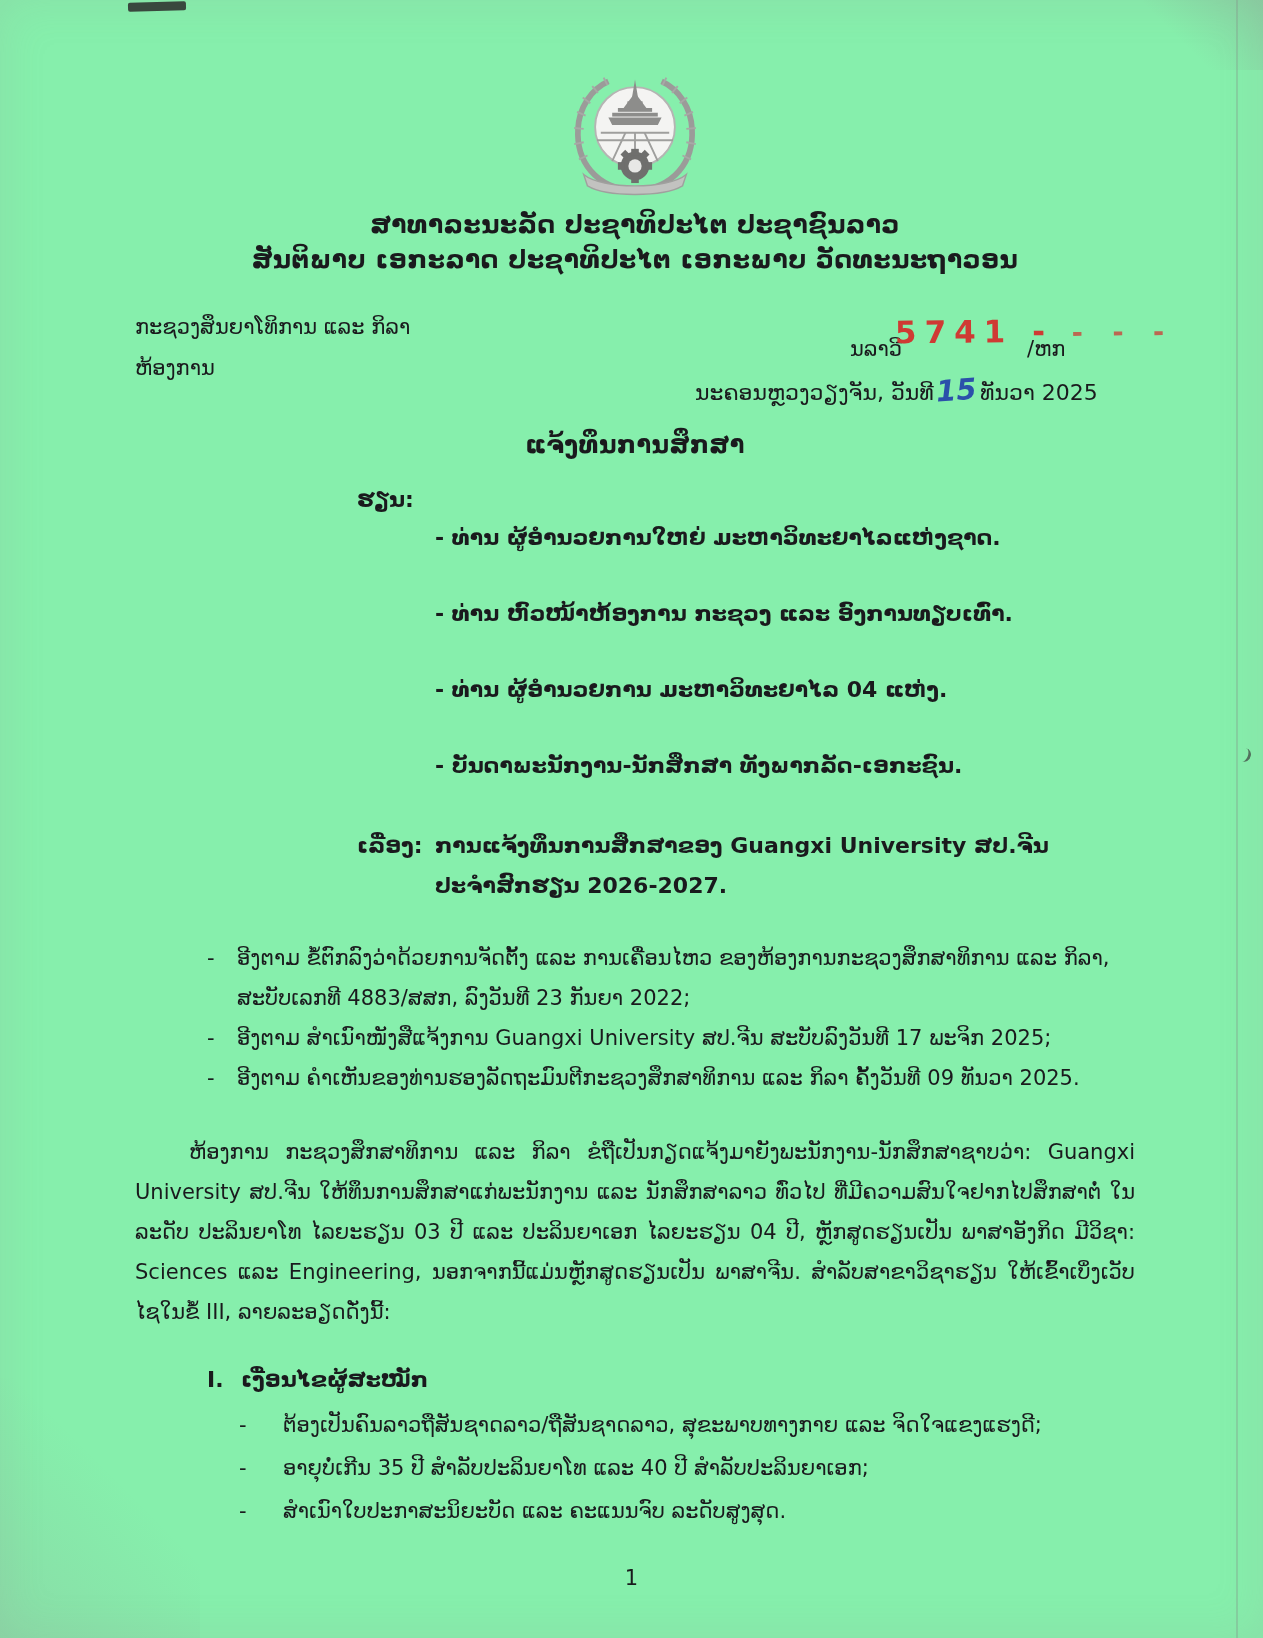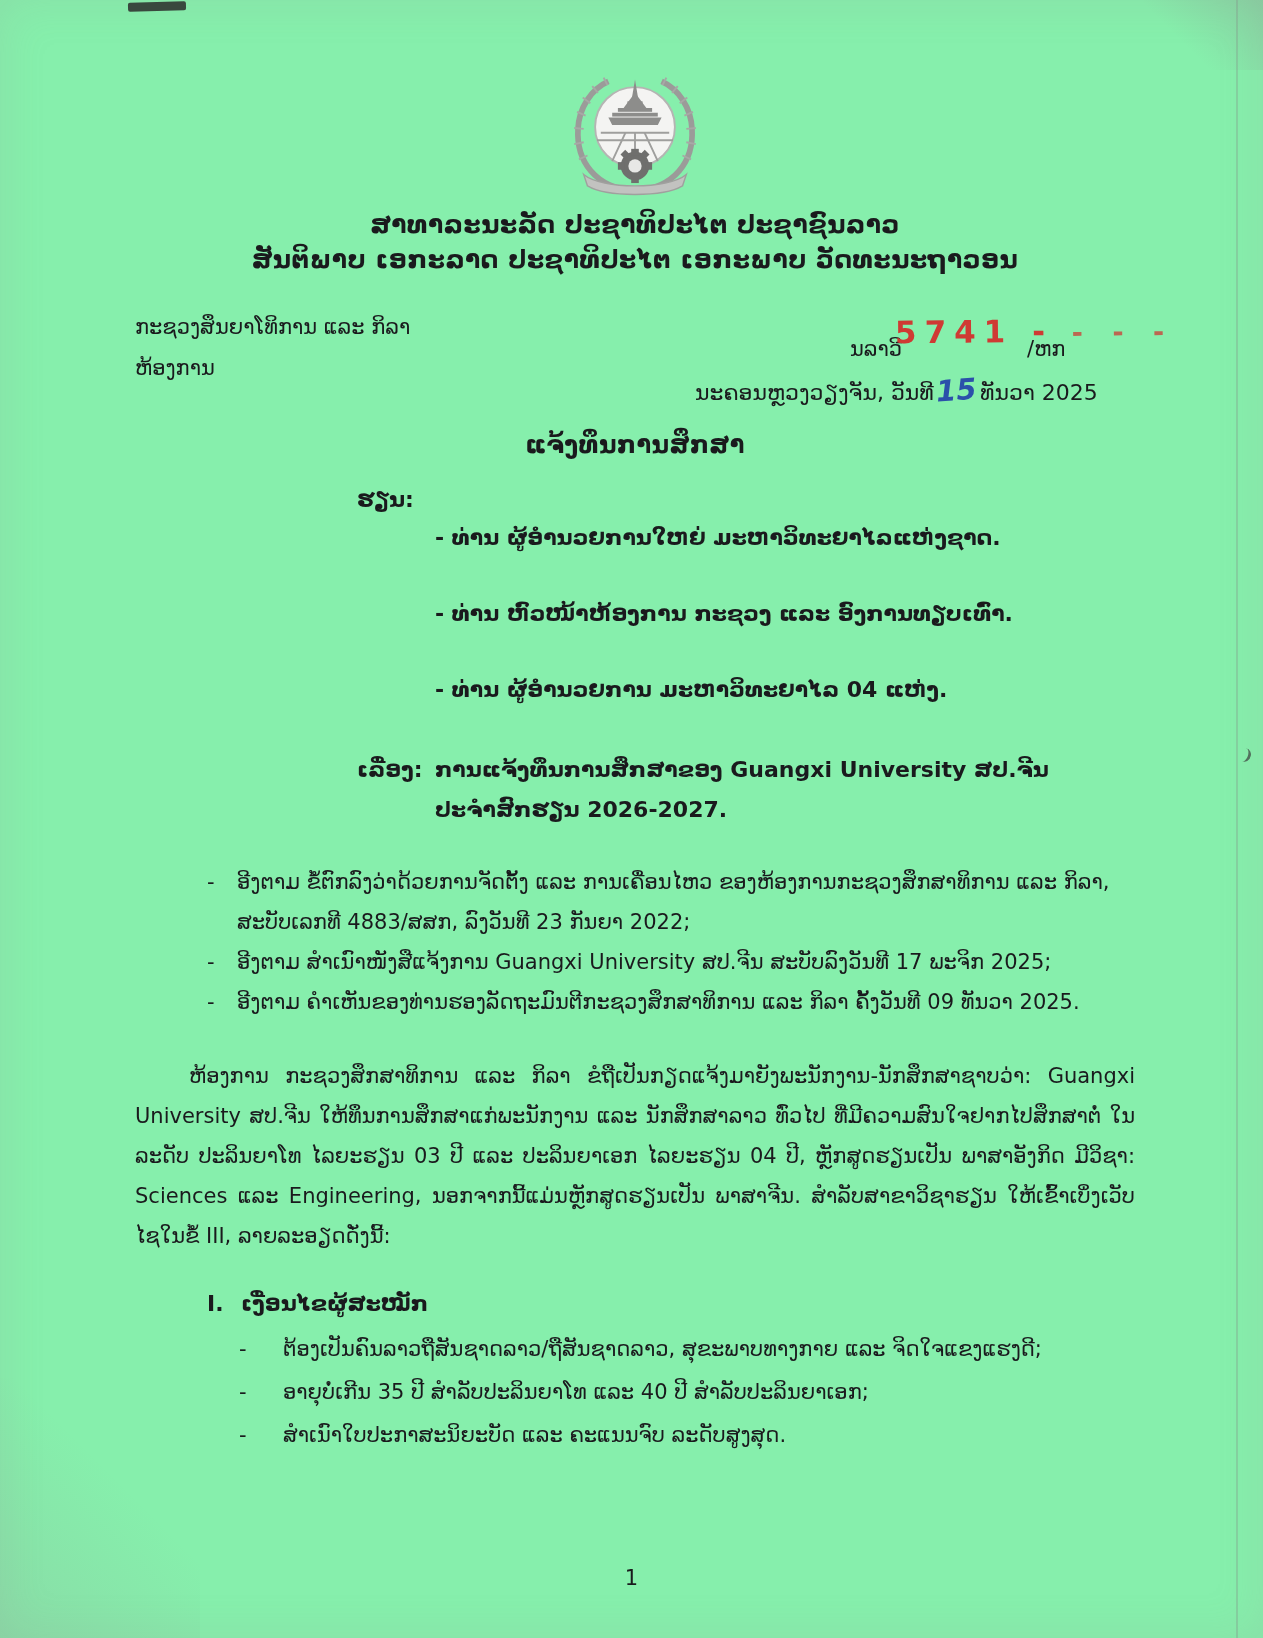--- a/index.html
+++ b/index.html
@@ -145,20 +145,21 @@
     </div>
 
     <div class="title">ແຈ້ງທຶນການສຶກສາ</div>
 
     <div class="to-block">
       <div class="to-label">ຮຽນ:</div>
       <div class="to-items">
         <div class="to-item">- ທ່ານ ຜູ້ອຳນວຍການໃຫຍ່ ມະຫາວິທະຍາໄລແຫ່ງຊາດ.</div>
         <div class="to-item">- ທ່ານ ຫົວໜ້າຫ້ອງການ ກະຊວງ ແລະ ອົງການທຽບເທົ່າ.</div>
         <div class="to-item">- ທ່ານ ຜູ້ອຳນວຍການ ມະຫາວິທະຍາໄລ 04 ແຫ່ງ.</div>
+        <div class="to-item">- ບັນດາພະນັກງານ-ນັກສຶກສາ ທັງພາກລັດ-ເອກະຊົນ.</div>
       </div>
     </div>
 
     <div class="subject-block">
       <div class="subject-label">ເລື່ອງ:</div>
       <div class="subject-text">ການແຈ້ງທຶນການສຶກສາຂອງ Guangxi University ສປ.ຈີນ ປະຈຳສົກຮຽນ 2026-2027.</div>
     </div>
 
     <div class="references">
       <div class="ref-item">

